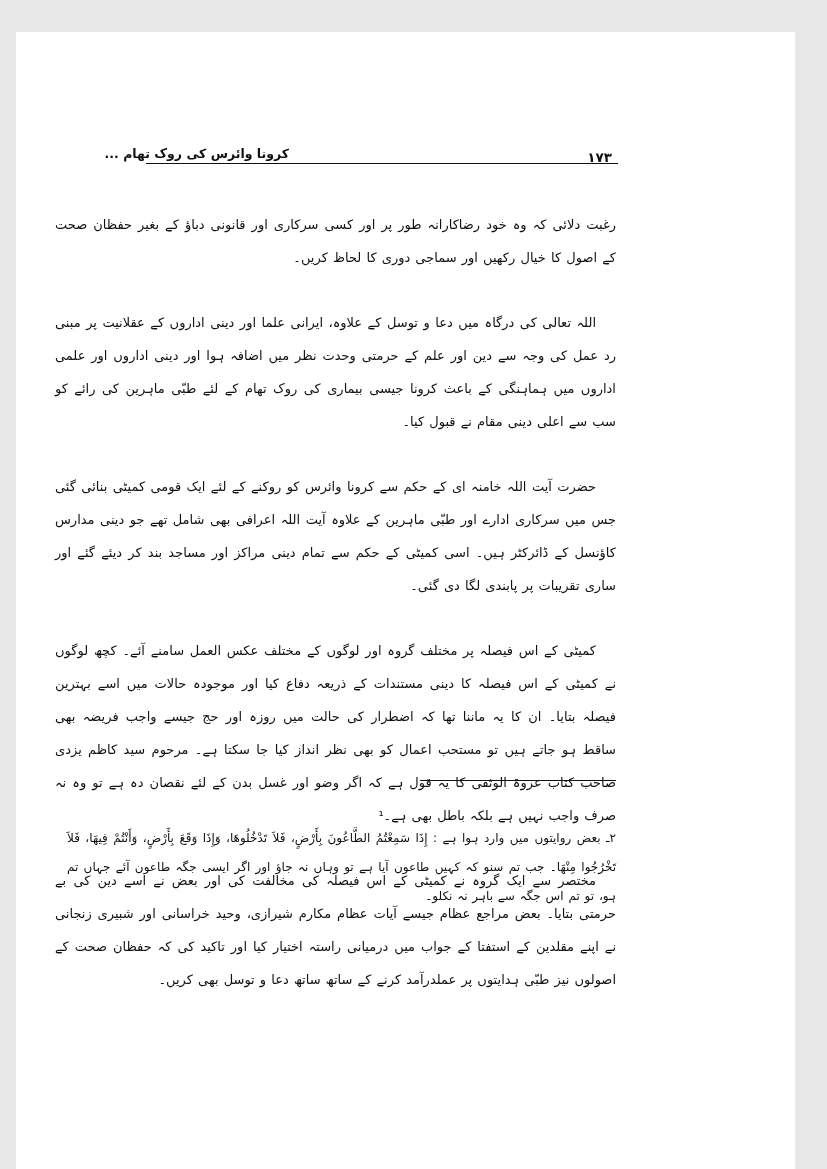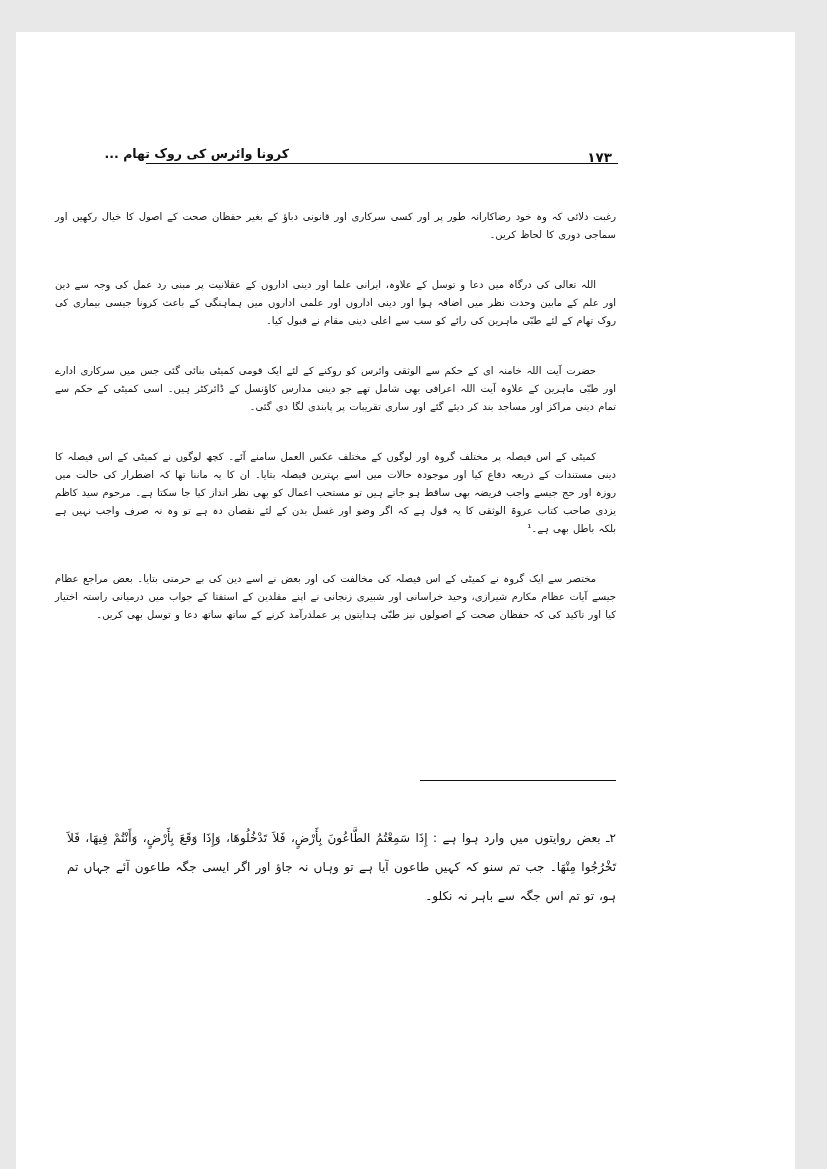--- a/index.html
+++ b/index.html
@@ -46,22 +46,22 @@
     border-top: 1.6px solid #111111;
   }
   
   .body-text {
     position: absolute;
     top: 144px;
     left: 55px;
     width: 625px;
     direction: rtl;
     text-align: justify;
-    font-size: 10px;
-    line-height: 18px;
+    font-size: 13px;
+    line-height: 33px;
     word-spacing: 1px;
   }
   .body-text p { margin: 0; }
   .body-text p.indent { text-indent: 20px; }
   
   .footnote-separator {
     position: absolute;
     top: 748px;
     left: 452px;
     width: 196px;
@@ -87,22 +87,22 @@
 <div class="page">
 
   <header>
     <div class="running-title">کرونا وائرس کی روک تھام ...</div>
     <div class="page-number">۱۷۳</div>
     <div class="header-rule"></div>
   </header>
 
   <main class="body-text">
     <p>رغبت دلائی کہ وہ خود رضاکارانہ طور پر اور کسی سرکاری اور قانونی دباؤ کے بغیر حفظان صحت کے اصول کا خیال رکھیں اور سماجی دوری کا لحاظ کریں۔</p>
-    <p class="indent">اللہ تعالی کی درگاہ میں دعا و توسل کے علاوہ، ایرانی علما اور دینی اداروں کے عقلانیت پر مبنی رد عمل کی وجہ سے دین اور علم کے مابین وحدت نظر میں اضافہ ہوا اور دینی اداروں اور علمی اداروں میں ہماہنگی کے باعث کرونا جیسی بیماری کی روک تھام کے لئے طبّی ماہرین کی رائے کو سب سے اعلی دینی مقام نے قبول کیا۔</p>
-    <p class="indent">حضرت آیت اللہ خامنہ ای کے حکم سے الوثقی وائرس کو روکنے کے لئے ایک قومی کمیٹی بنائی گئی جس میں سرکاری ادارے اور طبّی ماہرین کے علاوہ آیت اللہ اعرافی بھی شامل تھے جو دینی مدارس کاؤنسل کے ڈائرکٹر ہیں۔ اسی کمیٹی کے حکم سے تمام دینی مراکز اور مساجد بند کر دیئے گئے اور ساری تقریبات پر پابندی لگا دی گئی۔</p>
+    <p class="indent">اللہ تعالی کی درگاہ میں دعا و توسل کے علاوہ، ایرانی علما اور دینی اداروں کے عقلانیت پر مبنی رد عمل کی وجہ سے دین اور علم کے حرمتی وحدت نظر میں اضافہ ہوا اور دینی اداروں اور علمی اداروں میں ہماہنگی کے باعث کرونا جیسی بیماری کی روک تھام کے لئے طبّی ماہرین کی رائے کو سب سے اعلی دینی مقام نے قبول کیا۔</p>
+    <p class="indent">حضرت آیت اللہ خامنہ ای کے حکم سے کرونا وائرس کو روکنے کے لئے ایک قومی کمیٹی بنائی گئی جس میں سرکاری ادارے اور طبّی ماہرین کے علاوہ آیت اللہ اعرافی بھی شامل تھے جو دینی مدارس کاؤنسل کے ڈائرکٹر ہیں۔ اسی کمیٹی کے حکم سے تمام دینی مراکز اور مساجد بند کر دیئے گئے اور ساری تقریبات پر پابندی لگا دی گئی۔</p>
     <p class="indent">کمیٹی کے اس فیصلہ پر مختلف گروہ اور لوگوں کے مختلف عکس العمل سامنے آئے۔ کچھ لوگوں نے کمیٹی کے اس فیصلہ کا دینی مستندات کے ذریعہ دفاع کیا اور موجودہ حالات میں اسے بہترین فیصلہ بتایا۔ ان کا یہ ماننا تھا کہ اضطرار کی حالت میں روزہ اور حج جیسے واجب فریضہ بھی ساقط ہو جاتے ہیں تو مستحب اعمال کو بھی نظر انداز کیا جا سکتا ہے۔ مرحوم سید کاظم یزدی صاحب کتاب عروۃ الوثقی کا یہ قول ہے کہ اگر وضو اور غسل بدن کے لئے نقصان دہ ہے تو وہ نہ صرف واجب نہیں ہے بلکہ باطل بھی ہے۔¹</p>
     <p class="indent">مختصر سے ایک گروہ نے کمیٹی کے اس فیصلہ کی مخالفت کی اور بعض نے اسے دین کی بے حرمتی بتایا۔ بعض مراجع عظام جیسے آیات عظام مکارم شیرازی، وحید خراسانی اور شبیری زنجانی نے اپنے مقلدین کے استفتا کے جواب میں درمیانی راستہ اختیار کیا اور تاکید کی کہ حفظان صحت کے اصولوں نیز طبّی ہدایتوں پر عملدرآمد کرنے کے ساتھ ساتھ دعا و توسل بھی کریں۔</p>
   </main>
 
   <div class="footnote-separator"></div>
 
   <section class="footnotes">
     <p class="fn2">۲ـ بعض روایتوں میں وارد ہوا ہے : إِذَا سَمِعْتُمُ الطَّاعُونَ بِأَرْضٍ، فَلاَ تَدْخُلُوهَا، وَإِذَا وَقَعَ بِأَرْضٍ، وَأَنْتُمْ فِيهَا، فَلاَ تَخْرُجُوا مِنْهَا۔ جب تم سنو کہ کہیں طاعون آیا ہے تو وہاں نہ جاؤ اور اگر ایسی جگہ طاعون آئے جہاں تم ہو، تو تم اس جگہ سے باہر نہ نکلو۔</p>
   </section>
 

